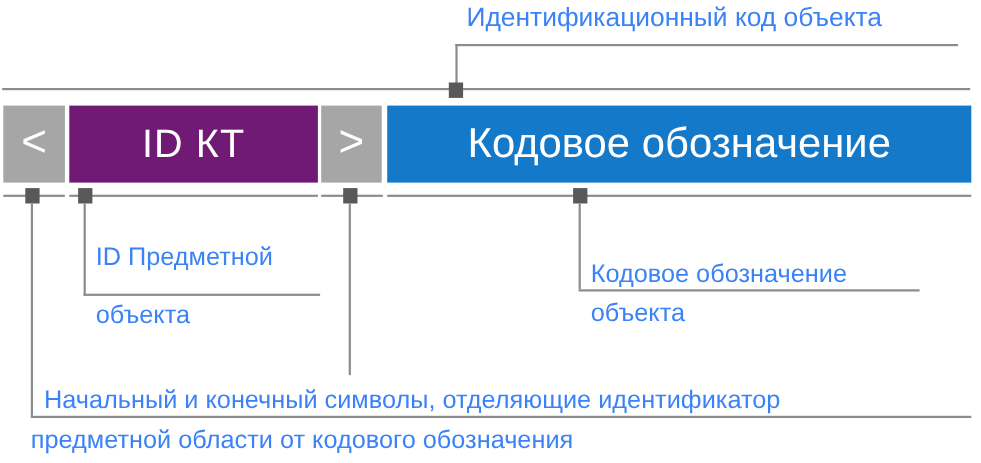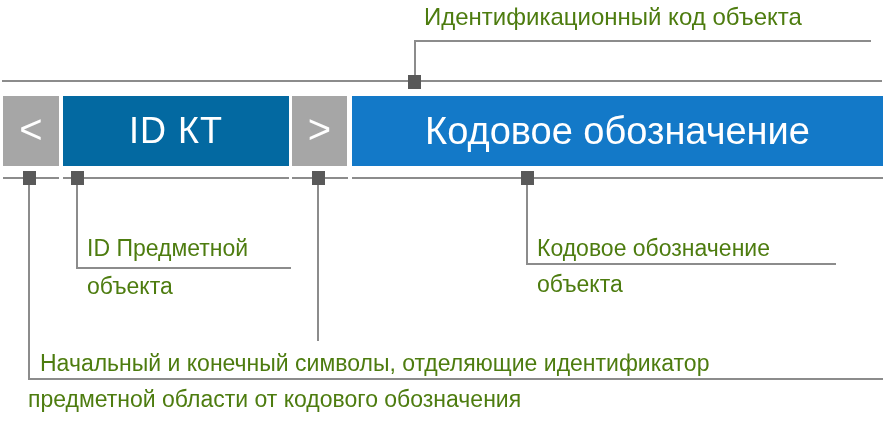--- a/index.html
+++ b/index.html
@@ -40,41 +40,41 @@
     top: 96px;
     height: 70px;
     box-sizing: border-box;
     display: flex;
     align-items: center;
     justify-content: center;
     color: #ffffff;
     white-space: nowrap;
   }
   .seg-gray  { background: #a6a6a6; }
-  .seg-pink  { background: #0369a1; justify-content: center; }
+  .seg-pink  { background: #701a75; justify-content: center; }
   .seg-blue  { background: #1379c8; }
 
   .seg-angle {
     font-size: 40px;
     font-weight: 300;
     line-height: 1;
     margin-top: -4px;
   }
   .seg-id {
     font-size: 36px;
     letter-spacing: 1px;
   }
   .seg-code {
     font-size: 38px;
   }
 
   
   .label {
     position: absolute;
-    color: #4d7c0f;
+    color: #3b82f6;
     font-size: 23px;
     line-height: 30px;
     white-space: nowrap;
   }
   .label-top { font-size: 24px; }
 </style>
 </head>
 <body>
 
 <div id="canvas">
@@ -122,21 +122,21 @@
   <div class="marker" style="left:521px; top:171px;"></div>
 
   <div class="vline" style="left:28px; top:185px; height:193px;"></div>
 
   <div class="vline" style="left:317px; top:185px; height:156px;"></div>
 
   <div class="vline" style="left:76px; top:185px; height:84px;"></div>
 
   <div class="vline" style="left:526px; top:185px; height:78px;"></div>
 
-  <div class="label" style="left:87px; top:233px;">ID Предметной</div>
+  <div class="label" style="left:87px; top:218px;">ID Предметной</div>
 
   <div class="hline" style="left:76px; top:267px; width:215px;"></div>
 
   <div class="label" style="left:87px; top:271px;">объекта</div>
 
   <div class="label" style="left:537px; top:233px;">Кодовое обозначение</div>
 
   <div class="hline" style="left:526px; top:263px; width:310px;"></div>
 
   <div class="label" style="left:40px; top:348px;">Начальный и конечный символы, отделяющие идентификатор</div>

